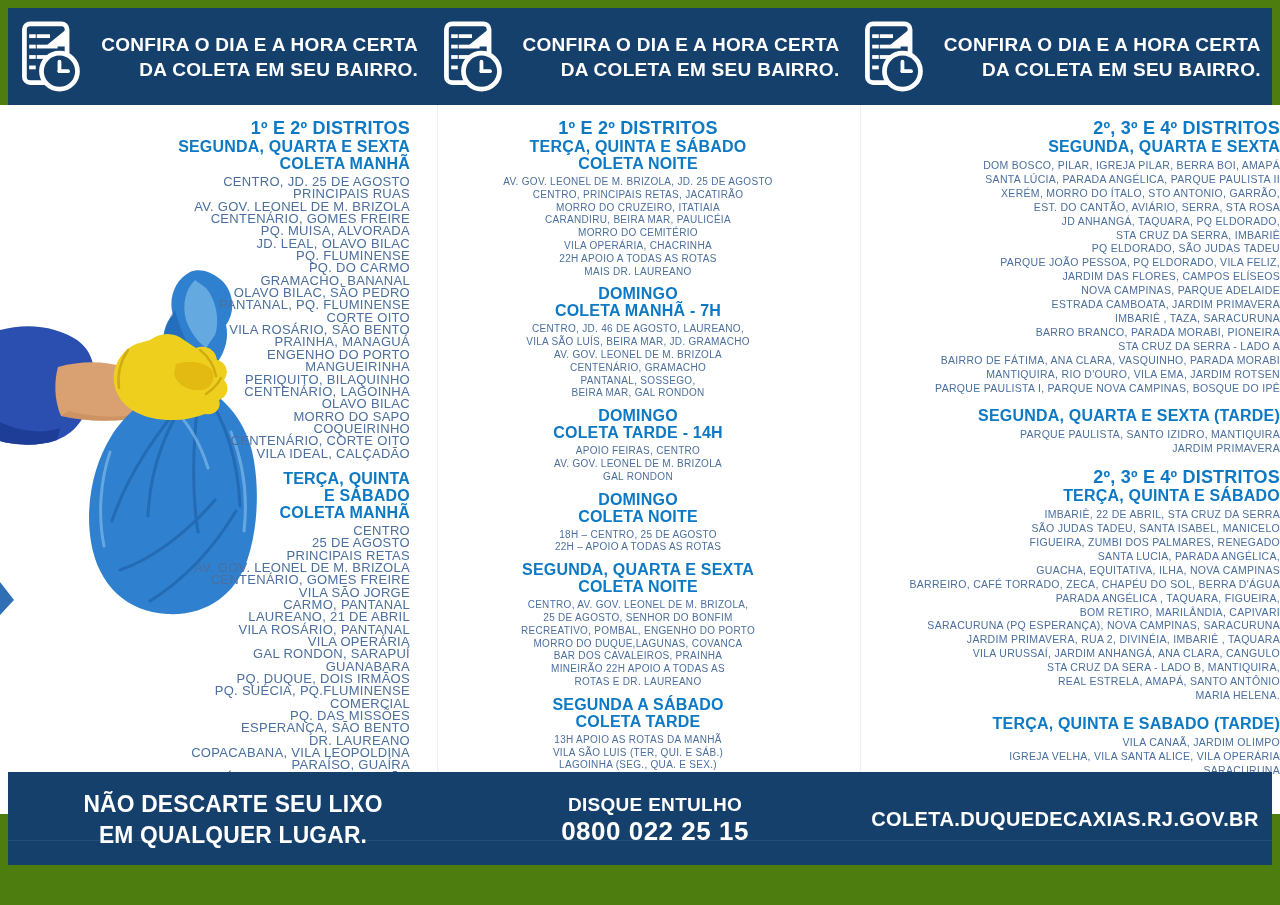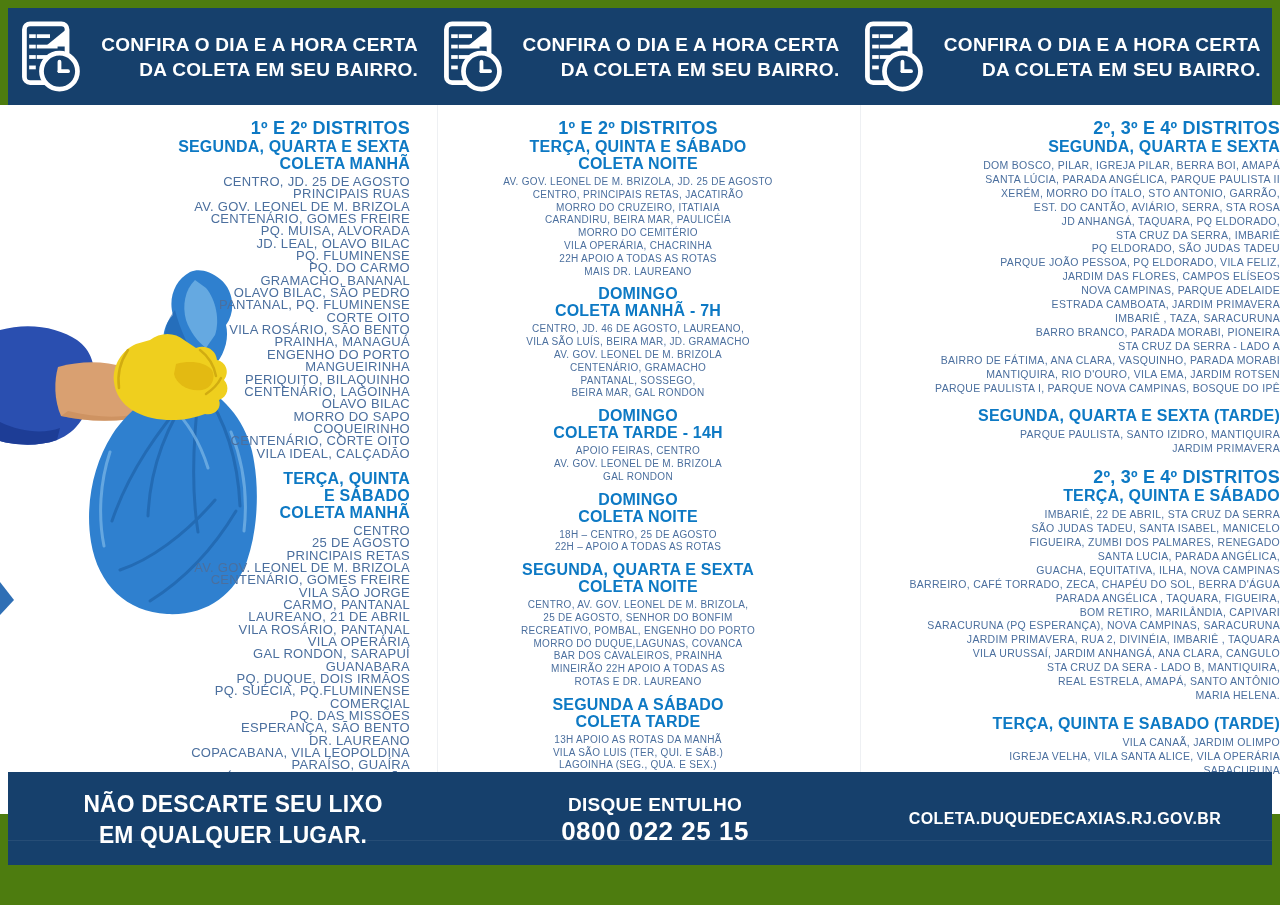--- a/index.html
+++ b/index.html
@@ -43,21 +43,21 @@
   .fold { position:absolute; top:105px; height:707px; width:1px; background:rgba(90,110,135,.10); }
   .fold.f1 { left:437px; } .fold.f2 { left:860px; }
 
   
   .footband { position:absolute; left:8px; top:772px; width:1264px; height:93px; background:#16406c; }
   .fz { position:absolute; top:50%; transform:translateY(-50%); text-align:center; color:#fff; font-weight:bold; }
   .f-left  { left:0px;   width:450px; font-size:24px; line-height:31px; transform:translateY(-50%) scaleX(.95); letter-spacing:.2px; }
   .f-center{ left:462px; width:370px; }
   .f-center .l1 { display:block; font-size:19px; line-height:25px; letter-spacing:.3px; }
   .f-center .l2 { display:block; font-size:26px; line-height:29px; letter-spacing:.5px; }
-  .f-right { left:847px; width:420px; font-size:16px; letter-spacing:.4px; }
+  .f-right { left:847px; width:420px; font-size:20px; letter-spacing:.4px; }
   .fseam { position:absolute; left:0; top:68px; width:100%; height:1px; background:rgba(255,255,255,.07); }
 </style>
 </head>
 <body>
 
 <div class="page">
 
   <header class="topband">
     <div class="banner">
       <svg class="banner-icon" viewBox="0 0 64 76">

